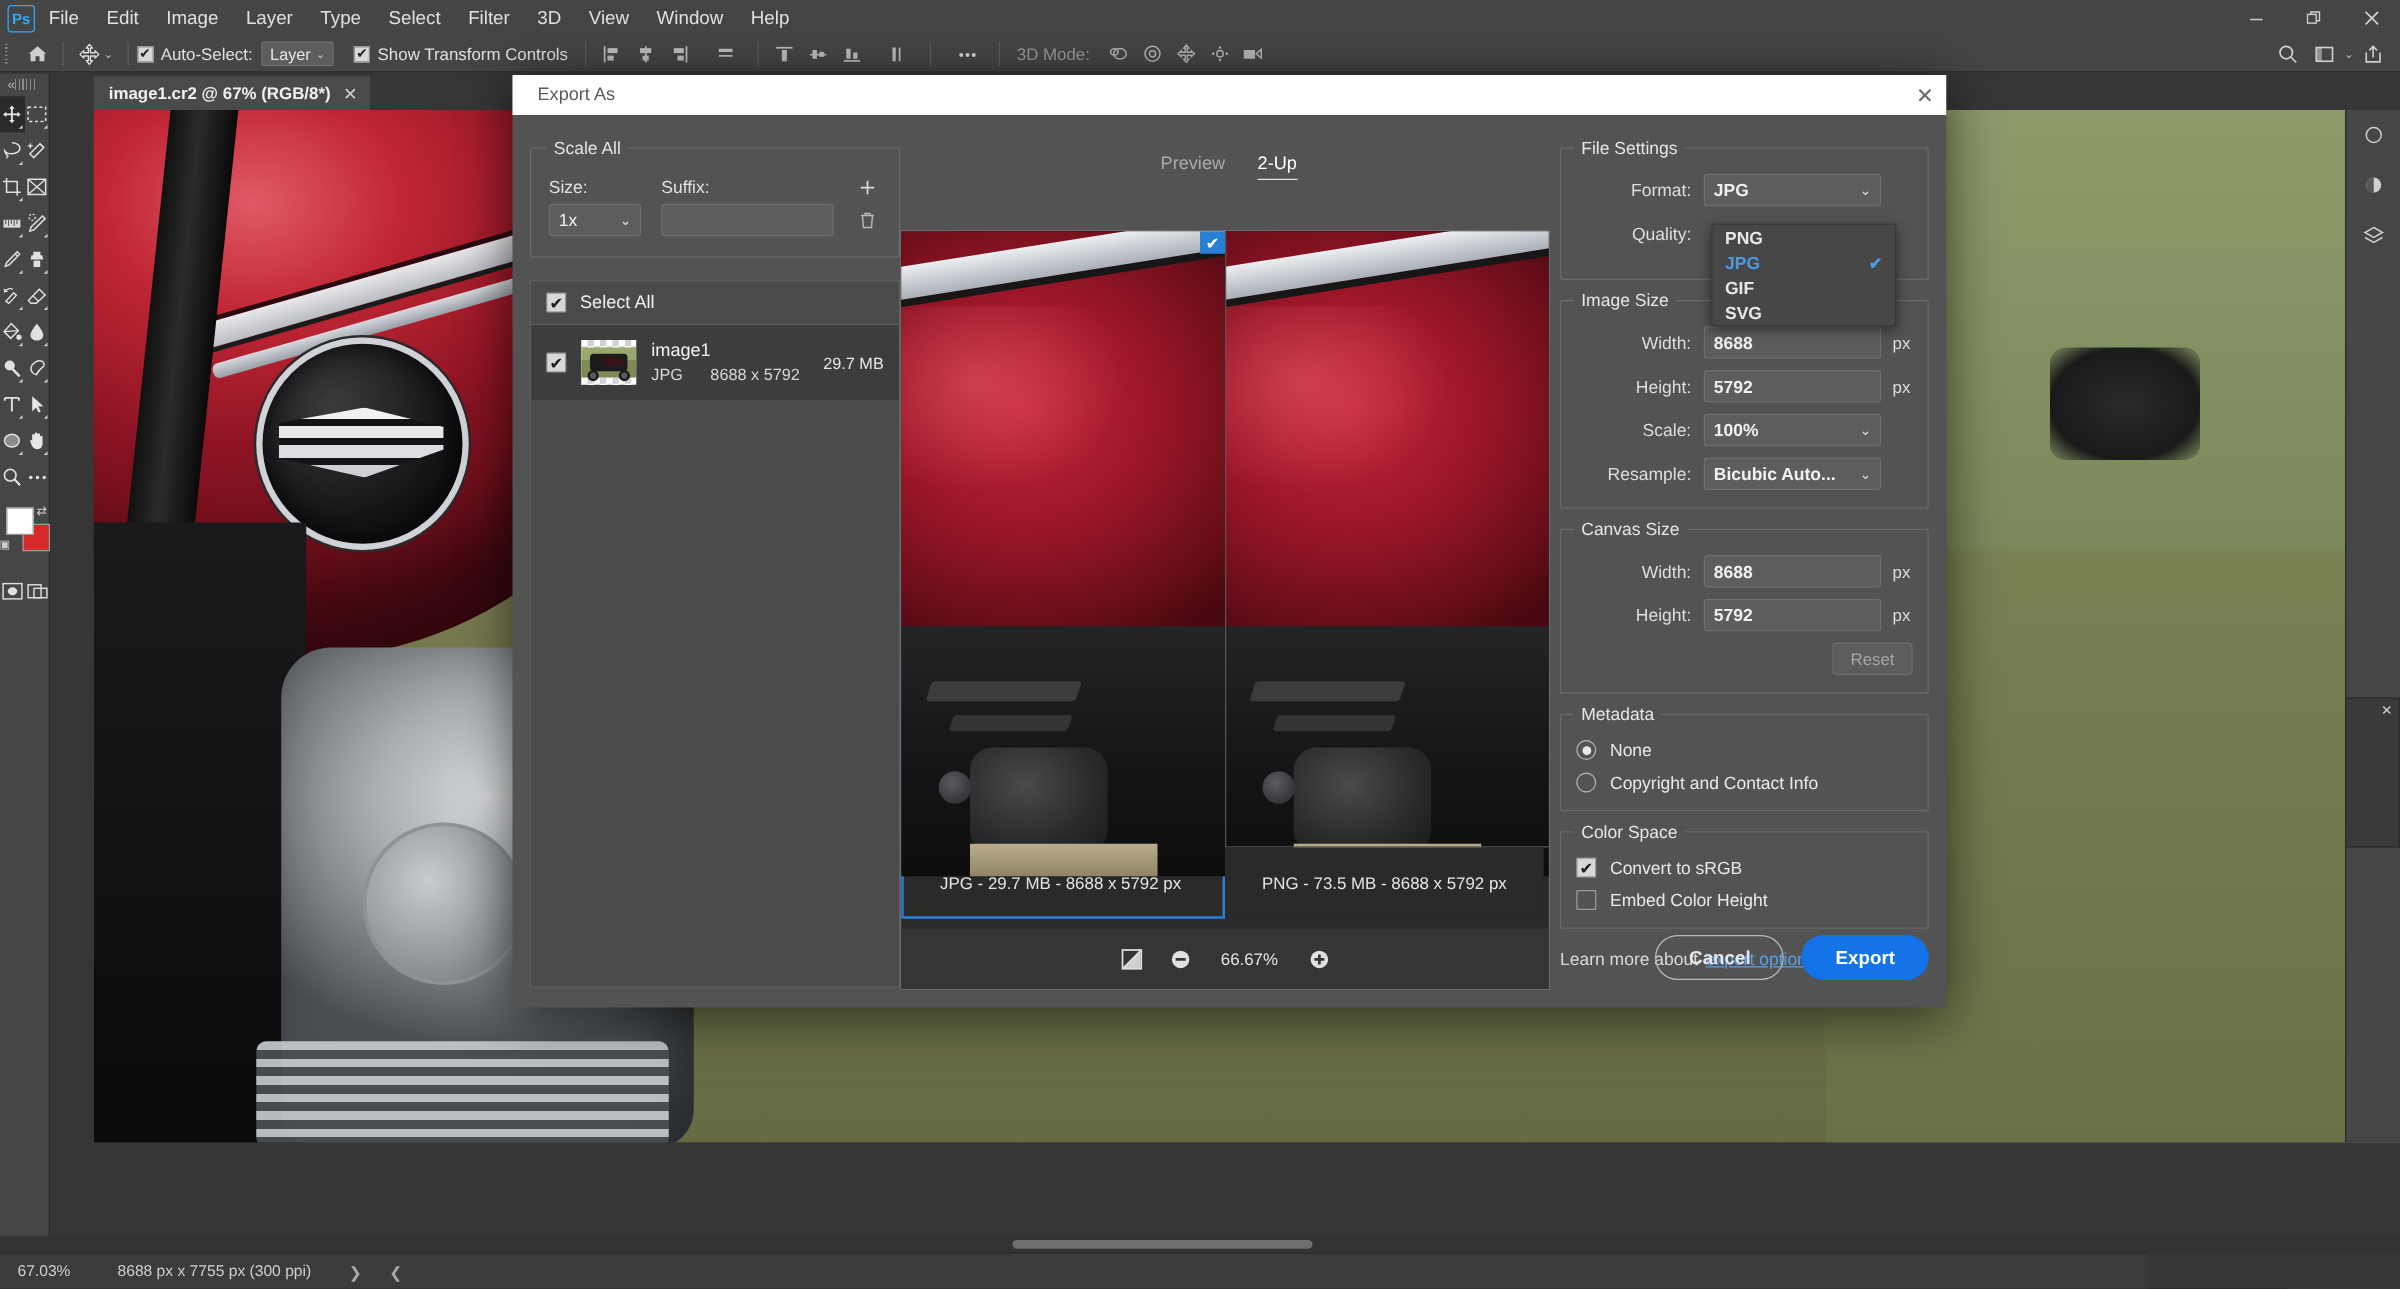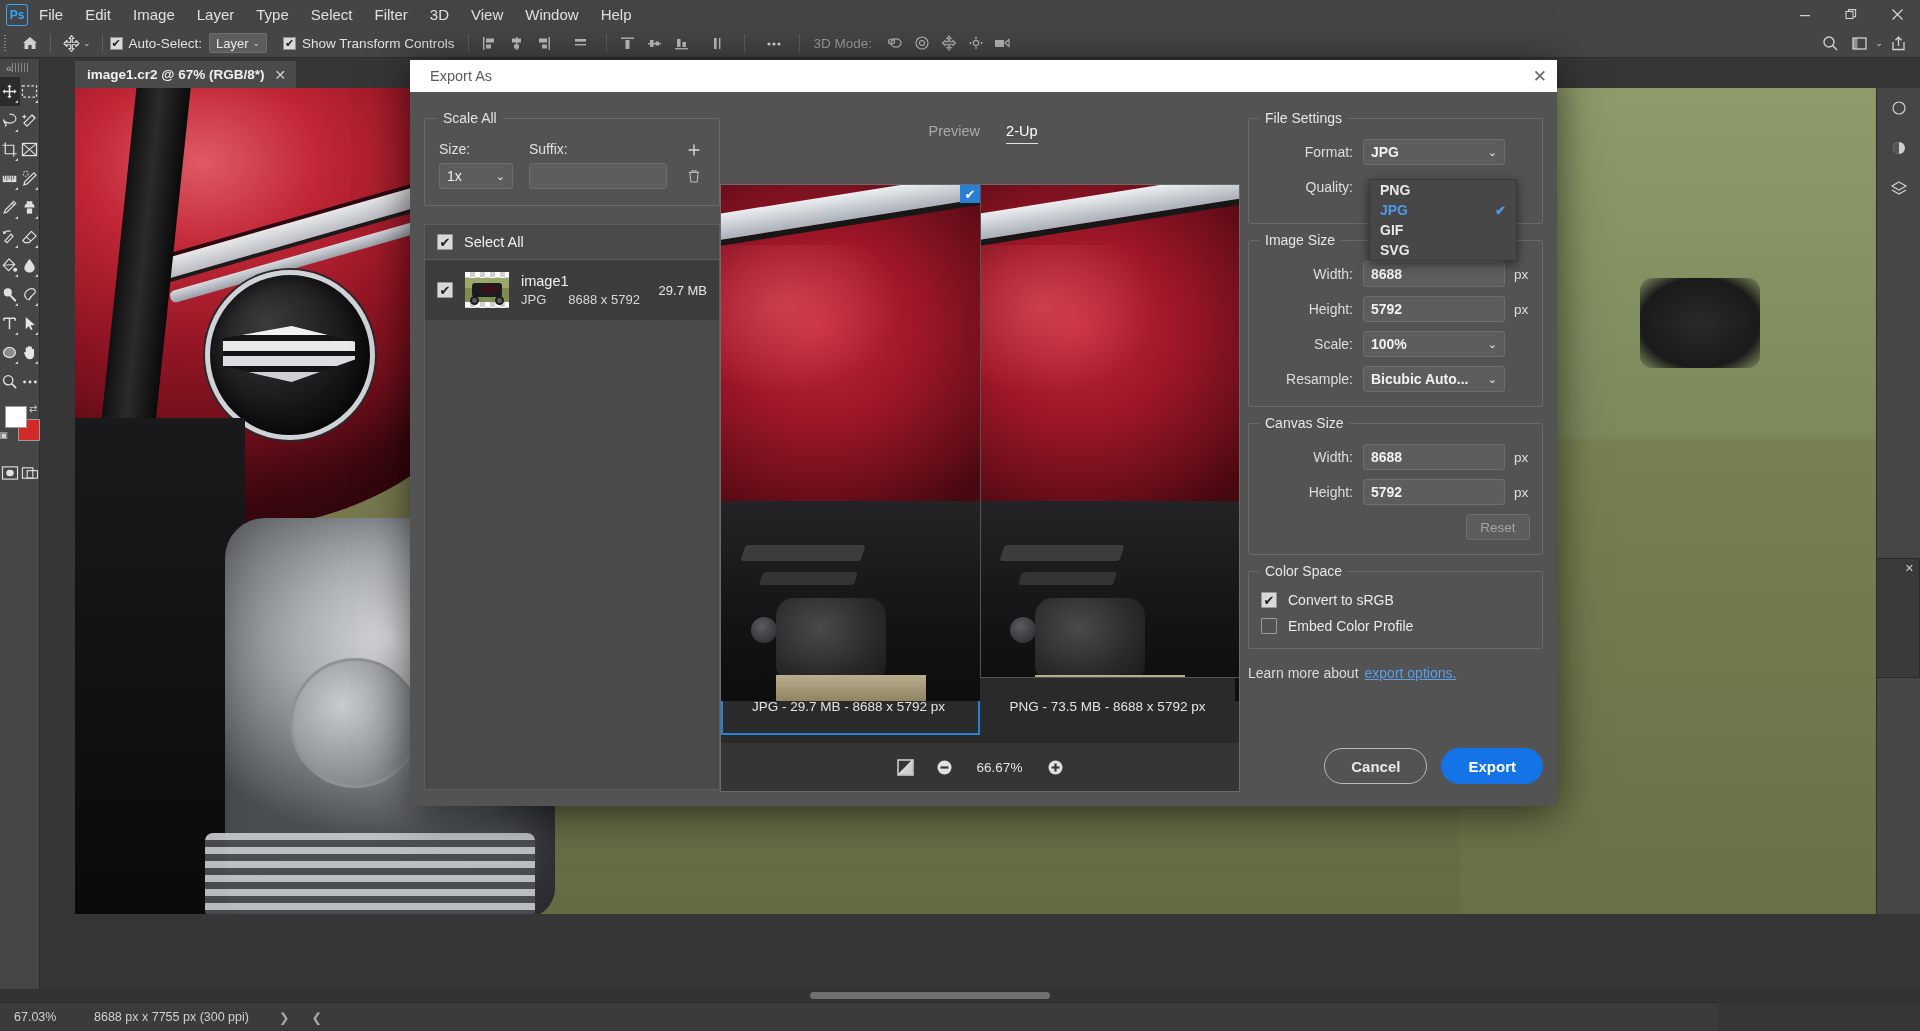--- a/index.html
+++ b/index.html
@@ -1091,30 +1091,43 @@
             <div class="ctl input">
               <span style="font-weight:bold">5792</span>
             </div>
             <span class="unit">px</span>
           </div>
           <div class="srow" style="margin-top:6px">
             <div class="btn-reset">Reset</div>
           </div>
         </div>
 
+        <div class="sgroup">
+          <span class="legend">Metadata</span>
+          <div class="optrow">
+            <span class="radio">
+                <span class="dot"></span>
+              </span>
+            <span>None</span>
+          </div>
+          <div class="optrow">
+            <span class="radio off"></span>
+            <span>Copyright and Contact Info</span>
+          </div>
+        </div>
 
         <div class="sgroup">
           <span class="legend">Color Space</span>
           <div class="optrow">
             <span class="ckbox">✔</span>
             <span>Convert to sRGB</span>
           </div>
           <div class="optrow">
             <span class="ckbox empty">✔</span>
-            <span>Embed Color Profile</span>
+            <span>Embed Color Height</span>
           </div>
         </div>
 
         <div class="learn">
           <span>Learn more about</span>
           <a href="#">export options.</a>
         </div>
 
         <div class="dlg-actions">
           <div class="btn cancel">Cancel</div>

